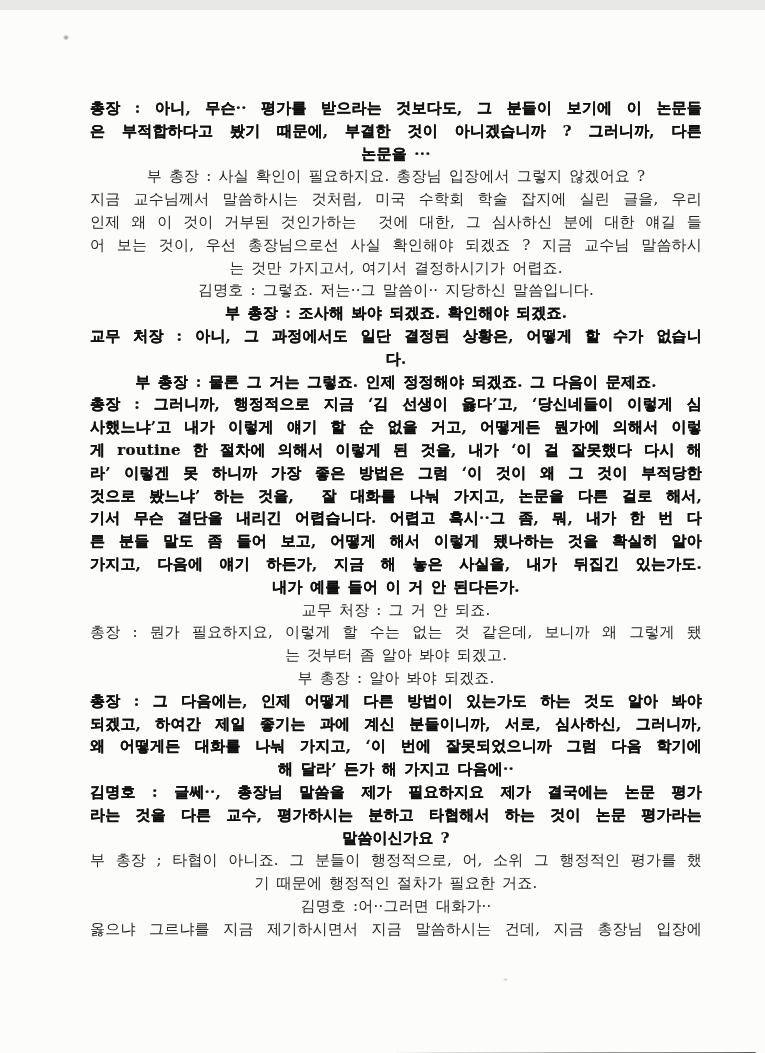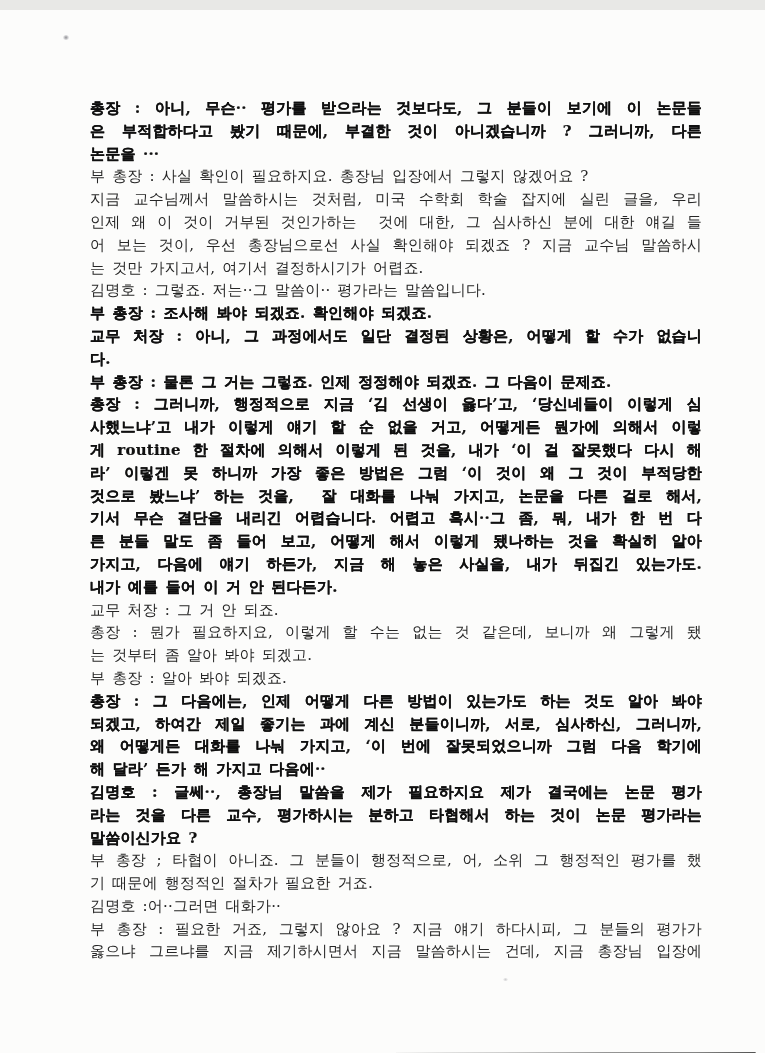--- a/index.html
+++ b/index.html
@@ -23,21 +23,21 @@
     width: 612px;
     color: #262626;
     font-size: 15px;
     letter-spacing: 0.2px;
     word-spacing: 2px;
   }
   .line {
     height: 22.8px;
     line-height: 22.8px;
     white-space: nowrap;
-    text-align: left;
+    text-align: center;
     overflow: visible;
   }
   .line.just {
     white-space: normal;
     text-align: justify;
     text-align-last: justify;
   }
   .line.bold {
     font-weight: 700;
     color: #101010;
@@ -81,21 +81,21 @@
   <div class="speck speck-a"></div>
   <div class="transcript">
       <div class="line bold just">총장 : 아니, 무슨·· 평가를 받으라는 것보다도, 그 분들이 보기에 이 논문들</div>
       <div class="line bold just">은 부적합하다고 봤기 때문에, 부결한 것이 아니겠습니까 ? 그러니까, 다른</div>
       <div class="line bold">논문을 ···</div>
       <div class="line">부 총장 : 사실 확인이 필요하지요. 총장님 입장에서 그렇지 않겠어요 ?</div>
       <div class="line just">지금 교수님께서 말씀하시는 것처럼, 미국 수학회 학술 잡지에 실린 글을, 우리</div>
       <div class="line just">인제 왜 이 것이 거부된 것인가하는&nbsp; 것에 대한, 그 심사하신 분에 대한 얘길 들</div>
       <div class="line just">어 보는 것이, 우선 총장님으로선 사실 확인해야 되겠죠 ? 지금 교수님 말씀하시</div>
       <div class="line">는 것만 가지고서, 여기서 결정하시기가 어렵죠.</div>
-      <div class="line">김명호 : 그렇죠. 저는··그 말씀이·· 평가라는 말씀입니다.</div>
+      <div class="line">김명호 : 그렇죠. 저는··그 말씀이·· 지당하신 말씀입니다.</div>
       <div class="line bold">부 총장 : 조사해 봐야 되겠죠. 확인해야 되겠죠.</div>
       <div class="line bold just">교무 처장 : 아니, 그 과정에서도 일단 결정된 상황은, 어떻게 할 수가 없습니</div>
       <div class="line bold">다.</div>
       <div class="line bold">부 총장 : 물론 그 거는 그렇죠. 인제 정정해야 되겠죠. 그 다음이 문제죠.</div>
       <div class="line bold just">총장 : 그러니까, 행정적으로 지금 ‘김 선생이 옳다’고, ‘당신네들이 이렇게 심</div>
       <div class="line bold just">사했느냐’고 내가 이렇게 얘기 할 순 없을 거고, 어떻게든 뭔가에 의해서 이렇</div>
       <div class="line bold just">게 routine 한 절차에 의해서 이렇게 된 것을, 내가 ‘이 걸 잘못했다 다시 해</div>
       <div class="line bold just">라’ 이렇겐 못 하니까 가장 좋은 방법은 그럼 ‘이 것이 왜 그 것이 부적당한</div>
       <div class="line bold just">것으로 봤느냐’ 하는 것을,&nbsp; 잘 대화를 나눠 가지고, 논문을 다른 걸로 해서,</div>
       <div class="line bold just">기서 무슨 결단을 내리긴 어렵습니다. 어렵고 혹시··그 좀, 뭐, 내가 한 번 다</div>
@@ -109,18 +109,17 @@
       <div class="line bold just">총장 : 그 다음에는, 인제 어떻게 다른 방법이 있는가도 하는 것도 알아 봐야</div>
       <div class="line bold just">되겠고, 하여간 제일 좋기는 과에 계신 분들이니까, 서로, 심사하신, 그러니까,</div>
       <div class="line bold just">왜 어떻게든 대화를 나눠 가지고, ‘이 번에 잘못되었으니까 그럼 다음 학기에</div>
       <div class="line bold">해 달라’ 든가 해 가지고 다음에··</div>
       <div class="line bold just">김명호 : 글쎄··, 총장님 말씀을 제가 필요하지요 제가 결국에는 논문 평가</div>
       <div class="line bold just">라는 것을 다른 교수, 평가하시는 분하고 타협해서 하는 것이 논문 평가라는</div>
       <div class="line bold">말씀이신가요 ?</div>
       <div class="line just">부 총장 ; 타협이 아니죠. 그 분들이 행정적으로, 어, 소위 그 행정적인 평가를 했</div>
       <div class="line">기 때문에 행정적인 절차가 필요한 거죠.</div>
       <div class="line">김명호 :어··그러면 대화가··</div>
-      <div class="line just">부 총장 : 필요한 거죠, 그렇지 않아요 ? 지금 얘기 하다시피, 그 분들의 평가가</div>
       <div class="line just">옳으냐 그르냐를 지금 제기하시면서 지금 말씀하시는 건데, 지금 총장님 입장에</div>
     </div>
   <div class="speck speck-b"></div>
   <div class="scan-line"></div>
 </div>
 
 </body></html>

